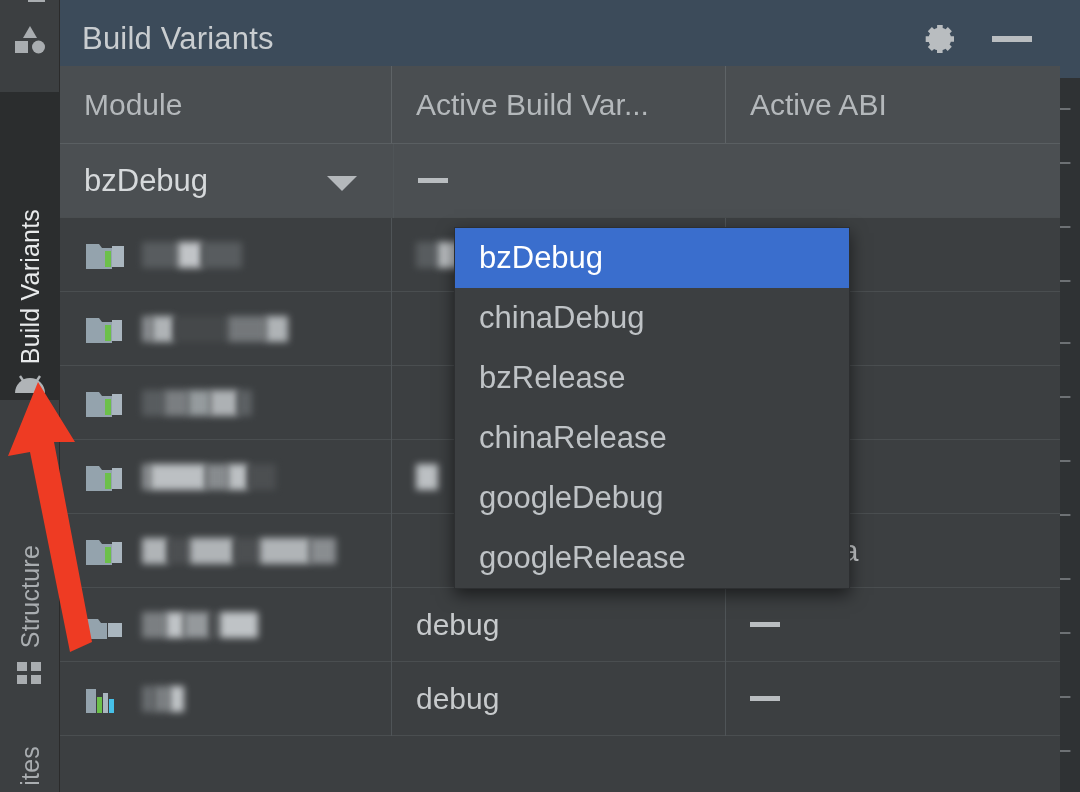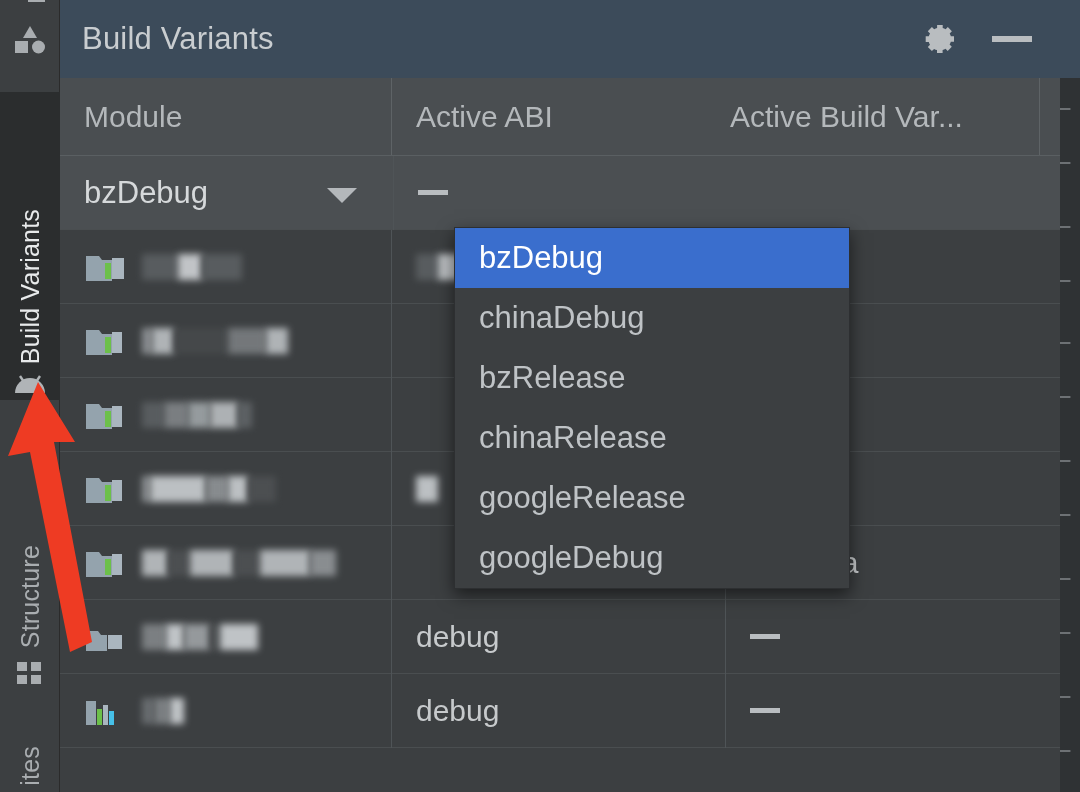--- a/index.html
+++ b/index.html
@@ -69,21 +69,21 @@
   .hdr-actions {
     margin-left: auto; display: flex; align-items: center; gap: 32px;
     padding-right: 28px;
   }
   .gear { width: 40px; height: 40px; cursor: pointer; }
   .minimize {
     width: 40px; height: 6px; background: #b9bdc0; cursor: pointer;
   }
 
   
-  .table { position: absolute; left: 0; top: 78px; width: 1000px; height: 714px; }
+  .table { position: absolute; left: 0; top: 66px; width: 1000px; height: 714px; }
   .thead {
     display: flex; height: 78px; background: #4a4e51;
     border-bottom: 1px solid #5a5f62;
   }
   .th {
     display: flex; align-items: center;
     color: #b4b8bb; font-size: 30px;
     border-right: 1px solid #5e6366;
     padding-left: 24px; overflow: hidden; white-space: nowrap;
   }
@@ -219,22 +219,22 @@
           </svg>
         </span>
         <span class="minimize"></span>
       </div>
     </div>
 
     <div class="table">
 
       <div class="thead">
         <div class="th c-module">Module</div>
+        <div class="th c-variant">Active Build Var...</div>
         <div class="th c-abi">Active ABI</div>
-        <div class="th c-variant">Active Build Var...</div>
       </div>
 
       <div class="trow row-selected">
         <div class="td c-variant" style="padding-left:0">
           <div class="combo">
             <span class="combo-val" style="margin-left:24px">bzDebug</span>
             <span class="caret"></span>
           </div>
         </div>
         <div class="td c-abi">
@@ -383,22 +383,22 @@
         </div>
       </div>
 
     </div>
 
     <div class="popup">
       <div class="popup-item sel">bzDebug</div>
       <div class="popup-item">chinaDebug</div>
       <div class="popup-item">bzRelease</div>
       <div class="popup-item">chinaRelease</div>
+      <div class="popup-item">googleDebug</div>
       <div class="popup-item">googleRelease</div>
-      <div class="popup-item">googleDebug</div>
     </div>
 
   </div>
 
   <div class="sliver">
     <div class="sliver-head"></div>
     <div class="sliver-line" style="top:96px">⌐</div>
     <div class="sliver-line" style="top:150px">⌐</div>
     <div class="sliver-line" style="top:214px">⌐</div>
     <div class="sliver-line" style="top:268px">⌐</div>

